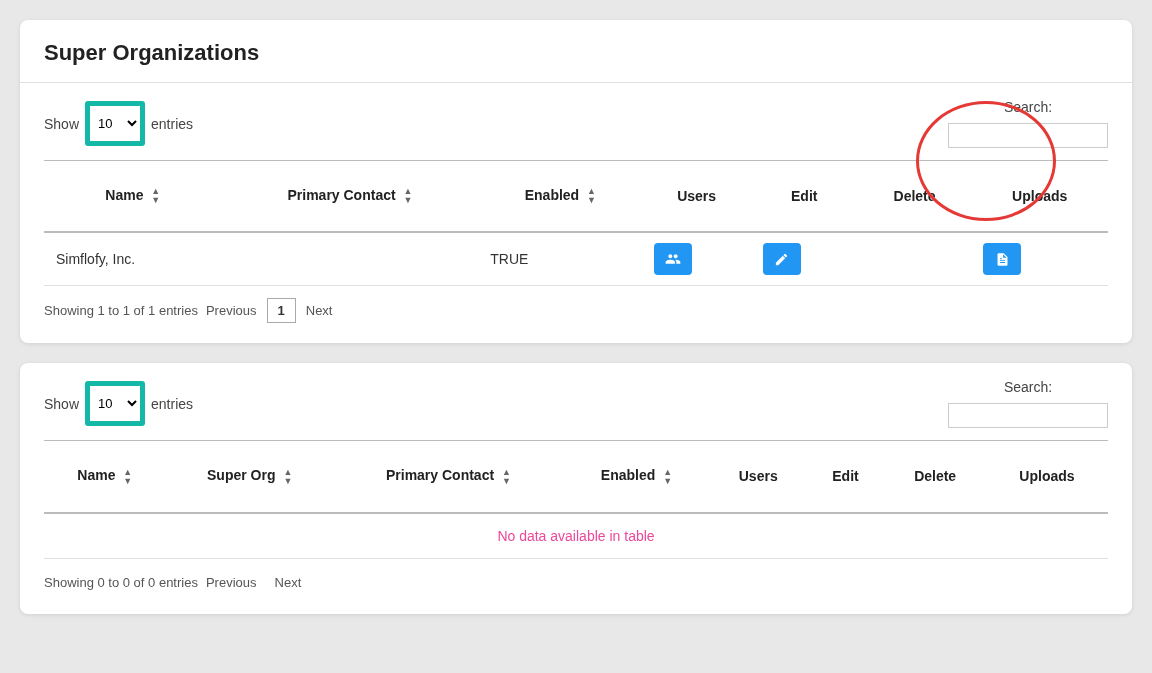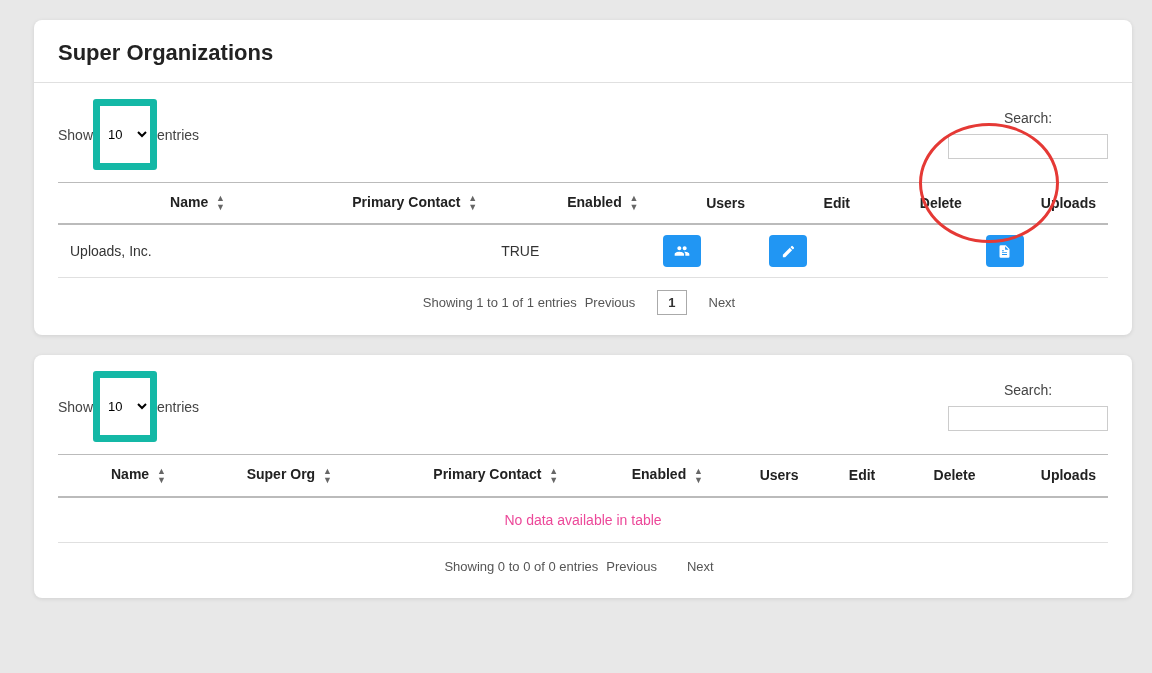--- a/index.html
+++ b/index.html
@@ -12,21 +12,20 @@
       min-height: 673px;
       display: flex;
       align-items: flex-start;
       justify-content: center;
     }
     .page-wrapper {
       width: 1137px;
       display: flex;
       flex-direction: column;
       gap: 20px;
-      margin-left: 14px;
     }
     .card {
       background: #fff;
       border-radius: 8px;
       box-shadow: 0 1px 4px rgba(0,0,0,0.1);
       overflow: hidden;
     }
     .card-title {
       padding: 20px 24px 16px;
       font-size: 22px;
@@ -39,26 +38,27 @@
     }
     .table-controls {
       display: flex;
       justify-content: space-between;
       align-items: center;
       margin-bottom: 12px;
     }
     .show-entries {
       display: flex;
       align-items: center;
+      gap: 6px;
       color: #444;
     }
     .show-entries select {
-      border: 7px solid #14b8a6;
+      border: 5px solid #14b8a6;
       border-radius: 3px;
-      padding: 20px 4px;
+      padding: 9px 4px;
       font-size: 13px;
       background: #fff;
     }
     .search-group {
       display: flex;
       align-items: center;
       gap: 8px;
       flex-direction: column;
     }
     .search-group label {
@@ -74,22 +74,22 @@
     table {
       width: 100%;
       border-collapse: collapse;
       font-size: 14px;
     }
     thead tr {
       border-top: 1px solid #bbb;
       border-bottom: 2px solid #bbb;
     }
     thead th {
-      padding: 11px 12px;
-      text-align: right;
+      padding: 26px 12px;
+      text-align: center;
       font-weight: 700;
       color: #222;
       white-space: nowrap;
     }
     thead th.sortable {
       cursor: pointer;
     }
     thead th .sort-arrows {
       display: inline-flex;
       flex-direction: column;
@@ -114,30 +114,30 @@
       width: 38px;
       height: 32px;
       cursor: pointer;
       display: inline-flex;
       align-items: center;
       justify-content: center;
       font-size: 15px;
     }
     .table-footer {
       display: flex;
-      justify-content: center;
+      justify-content: flex-start;
       align-items: center;
       margin-top: 12px;
       font-size: 13px;
       color: #555;
     }
     .pagination {
       display: flex;
       align-items: center;
-      gap: 14px;
+      gap: 2px;
     }
     .pagination .page-btn {
       padding: 4px 10px;
       border: 1px solid #ddd;
       background: #fff;
       cursor: pointer;
       font-size: 13px;
       color: #333;
     }
     .pagination .page-btn.active {
@@ -212,21 +212,21 @@
             <th>Delete</th>
             <th style="position:relative;">
               <span>Uploads</span>
               
               <span class="circle-annotation"></span>
             </th>
           </tr>
         </thead>
         <tbody>
           <tr>
-            <td>Uploads, Inc.</td>
+            <td>Simflofy, Inc.</td>
             <td></td>
             <td>TRUE</td>
             <td>
               <button class="btn-blue" title="Users">
                 <svg width="16" height="16" viewBox="0 0 24 24" fill="white">
                   <path d="M16 11c1.66 0 2.99-1.34 2.99-3S17.66 5 16 5c-1.66 0-3 1.34-3 3s1.34 3 3 3zm-8 0c1.66 0 2.99-1.34 2.99-3S9.66 5 8 5C6.34 5 5 6.34 5 8s1.34 3 3 3zm0 2c-2.33 0-7 1.17-7 3.5V19h14v-2.5c0-2.33-4.67-3.5-7-3.5zm8 0c-.29 0-.62.02-.97.05 1.16.84 1.97 1.97 1.97 3.45V19h6v-2.5c0-2.33-4.67-3.5-7-3.5z"></path>
                 </svg>
               </button>
             </td>
             <td>

